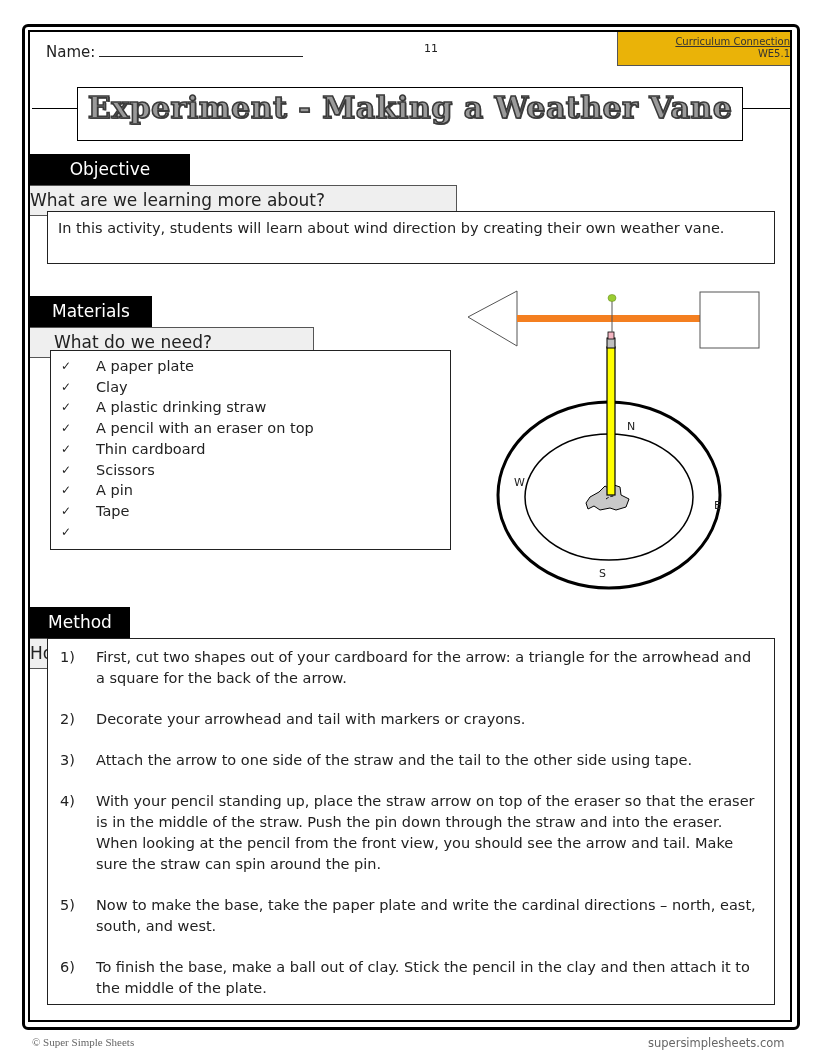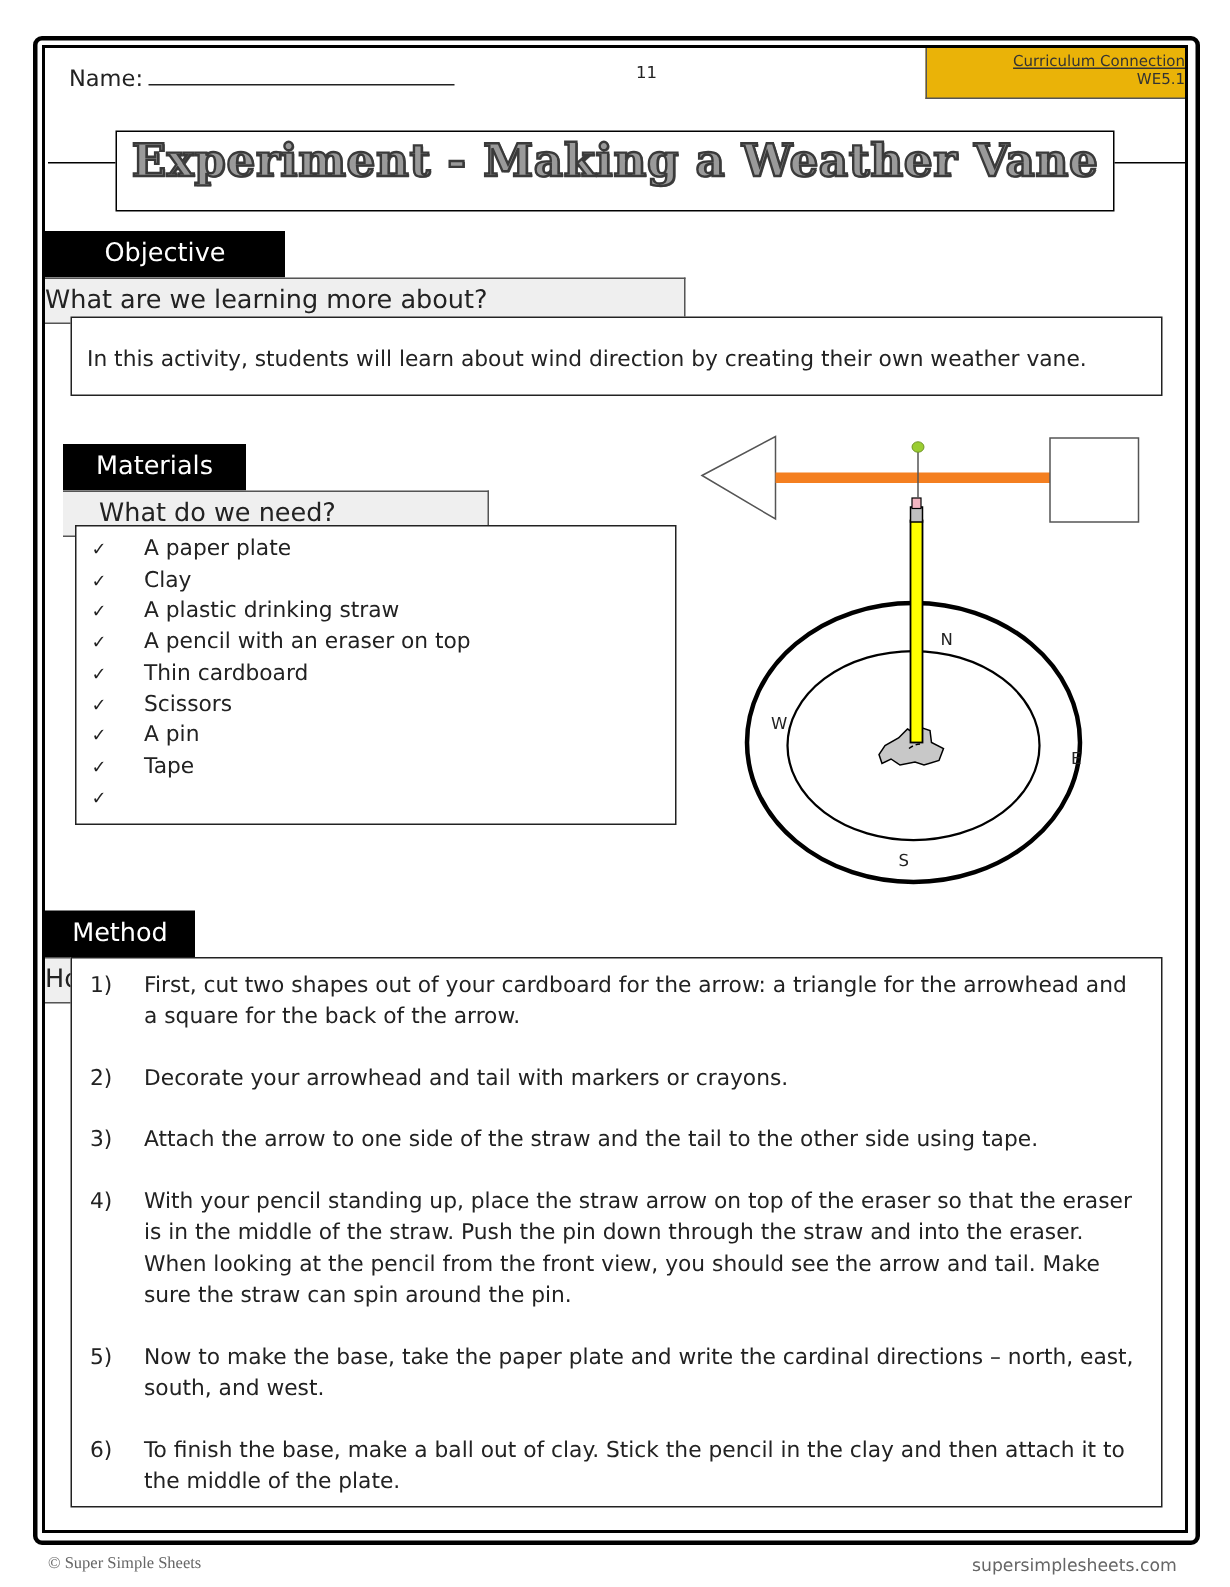--- a/index.html
+++ b/index.html
@@ -24,21 +24,21 @@
   .title-text { font-family:"DejaVu Serif", "Liberation Serif", serif; font-weight:bold;
                 font-size:30px; line-height:40px; color:#9a9a9a; letter-spacing:0.5px;
                 -webkit-text-stroke:1.6px #3a3a3a; white-space:nowrap;
                 text-shadow: 1px 1px 0 #555; }
   .sec-head { height:31px; display:flex;flex-direction:column; }
   .sec-head .tag { background:#000; color:#fff; font-size:17px; line-height:31px;
                    text-align:center; box-sizing:border-box; }
   .sec-head .q { background:#efefef; border:1px solid #555; border-left:none; font-size:17px;
                  line-height:29px; text-align:left; color:#222; box-sizing:border-box; }
   .box { border:1px solid #222; box-sizing:border-box; background:#fff; }
-  .obj-text { left:47px; top:211px; width:728px; height:53px; padding:18px 10px;
+  .obj-text { left:47px; top:211px; width:728px; height:53px; padding:6px 10px;
               font-size:14.5px; line-height:21px; color:#222; }
   .mat-box { left:50px; top:350px; width:401px; height:200px; padding:5px 0 0 10px; }
   .mat-item { display:flex; font-size:14.5px; line-height:20.7px; color:#222; }
   .mat-item .chk { width:35px; font-size:12px; }
   .method-box { left:47px; top:638px; width:728px; height:367px; padding:8px 16px 0 12px; }
   .step { display:flex; font-size:14.5px; line-height:21px; color:#222; margin-bottom:20px; }
   .step .n { width:36px; flex:none; }
   .step .t { flex:1; }
   .footer-l { left:32px; top:1036px; font-size:11px; color:#666;font-family:Liberation Serif, serif; }
   .footer-r { left:648px; top:1036px; font-size:11.5px; color:#666; }
@@ -67,21 +67,21 @@
 </div>
 
 <div class="abs sec-head" style="left:30px;top:154px;">
   <div class="tag" style="width:160px;">Objective</div>
   <div class="q" style="width:427px;">What are we learning more about?</div>
 </div>
 <div class="abs box obj-text">
   <span>In this activity, students will learn about wind direction by creating their own weather vane.</span>
 </div>
 
-<div class="abs sec-head" style="left:42px;top:296px;">
+<div class="abs sec-head" style="left:30px;top:296px;">
   <div class="tag" style="width:122px;">Materials</div>
   <div class="q" style="width:284px;padding-left:24px;">What do we need?</div>
 </div>
 <div class="abs box mat-box">
   <div class="mat-item">
       <span class="chk">✓</span>
       <span>A paper plate</span>
     </div>
   <div class="mat-item">
       <span class="chk">✓</span>

